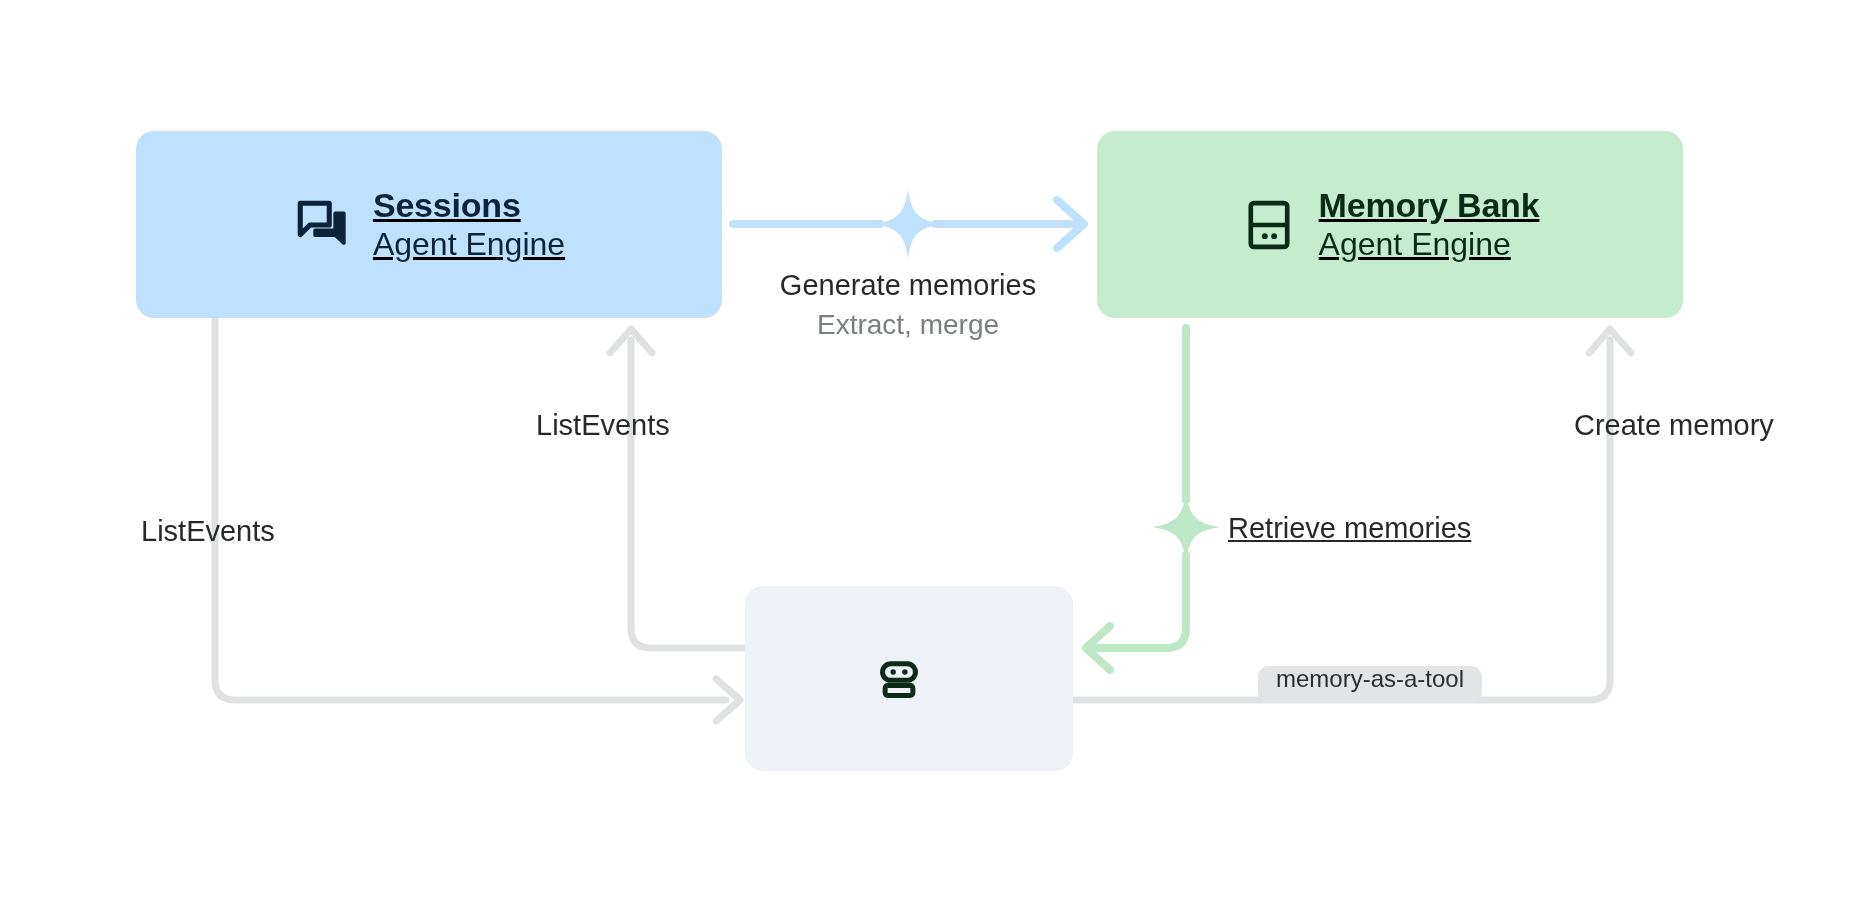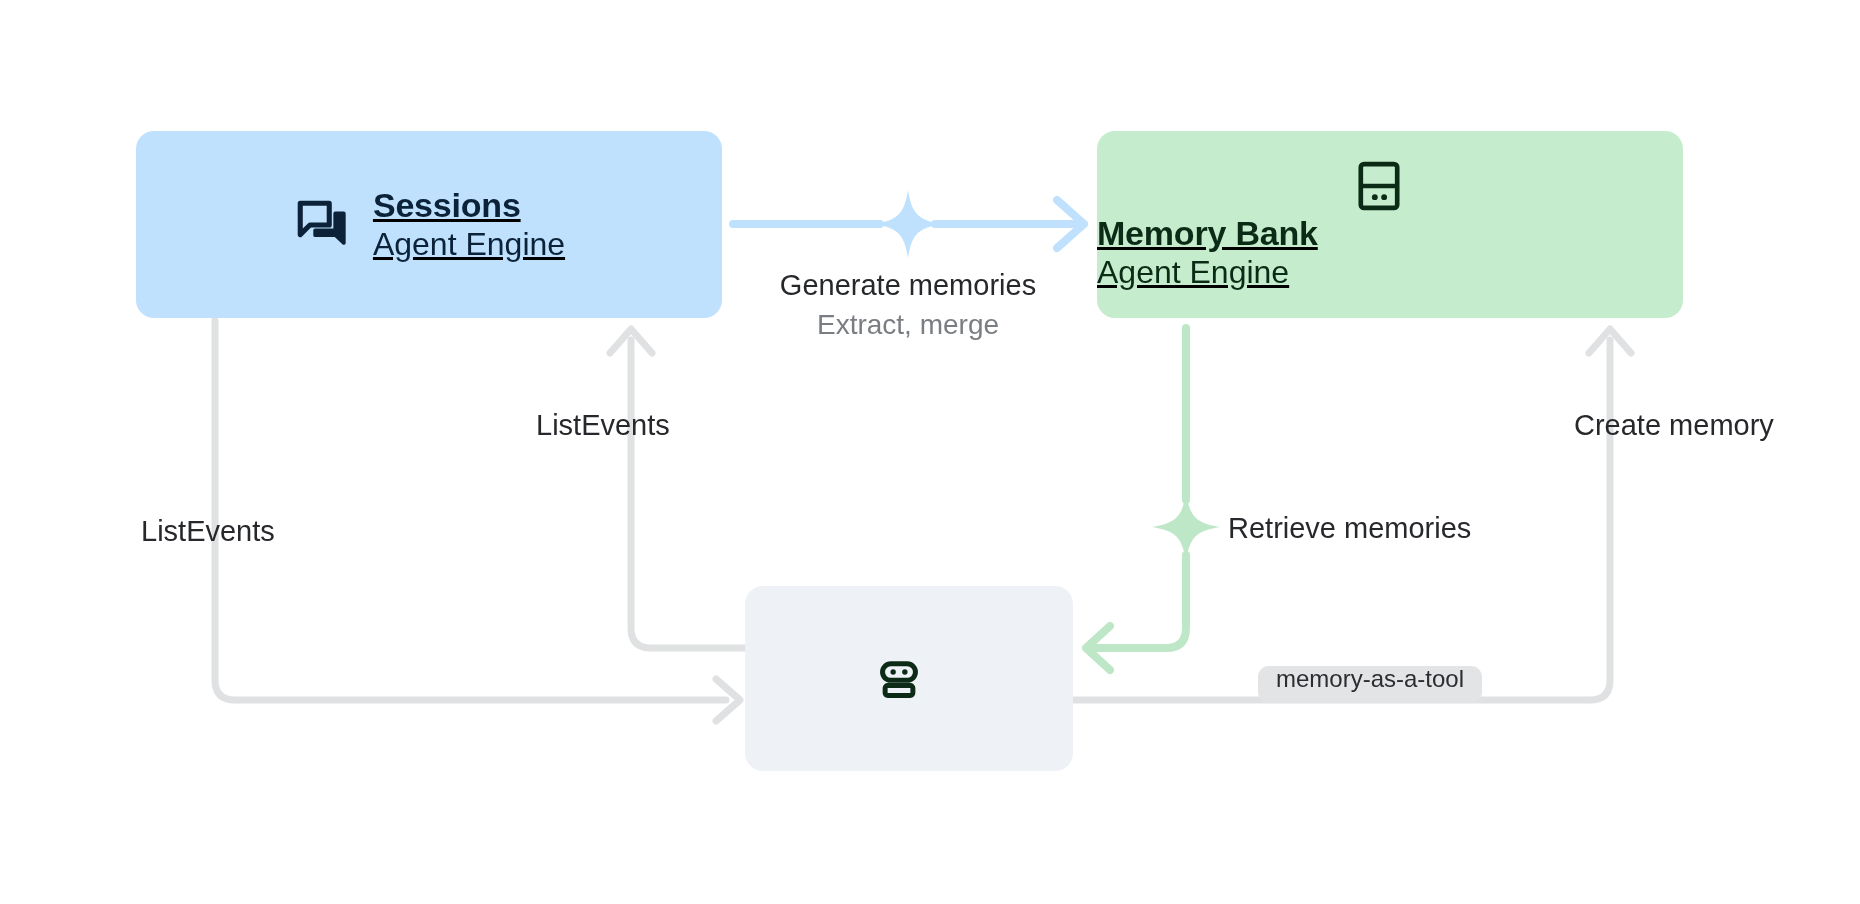--- a/index.html
+++ b/index.html
@@ -71,21 +71,20 @@
   #node-sessions .node-icon { margin-right: 22px; }
   #node-sessions .node-title { color: #0B2239; }
   #node-sessions .node-sub   { color: #0B2239; }
   
   #node-memory-bank {
     left: 1097px;
     top: 131px;
     width: 586px;
     height: 187px;
     background: #C5EDCD;
-    flex-direction: column;
   }
   #node-memory-bank .node-icon { margin-right: 22px; }
   #node-memory-bank .node-title { color: #0C2B16; }
   #node-memory-bank .node-sub   { color: #0C2B16; }
   
   #node-agent {
     left: 745px;
     top: 586px;
     width: 328px;
     height: 185px;
@@ -198,21 +197,21 @@
         <circle cx="9.3" cy="8.8" r="1.25" fill="#0C2B16"></circle>
         <circle cx="14.7" cy="8.8" r="1.25" fill="#0C2B16"></circle>
         <rect x="5.6" y="15.0" width="12.8" height="4.6" rx="1.2" fill="none" stroke="#0C2B16" stroke-width="2.3"></rect>
       </svg>
     </span>
   </div>
 
   <div class="edge-label centered" style="left: 908px; top: 268px;">Generate memories</div>
   <div class="edge-label centered sub" style="left: 908px; top: 308px;">Extract, merge</div>
 
-  <div class="edge-label" style="left: 1228px; top: 511px;">Retrieve memories</div>
+  <div class="edge-label" style="left: 1228px; top: 511px; text-decoration: underline;">Retrieve memories</div>
 
   <div class="edge-label" style="left: 536px; top: 408px;">ListEvents</div>
 
   <div class="edge-label" style="left: 141px; top: 514px;">ListEvents</div>
 
   <div class="edge-label" style="left: 1574px; top: 408px;">Create memory</div>
 
   <div class="pill" style="left: 1258px; top: 666px;">memory-as-a-tool</div>
 
 </div>

